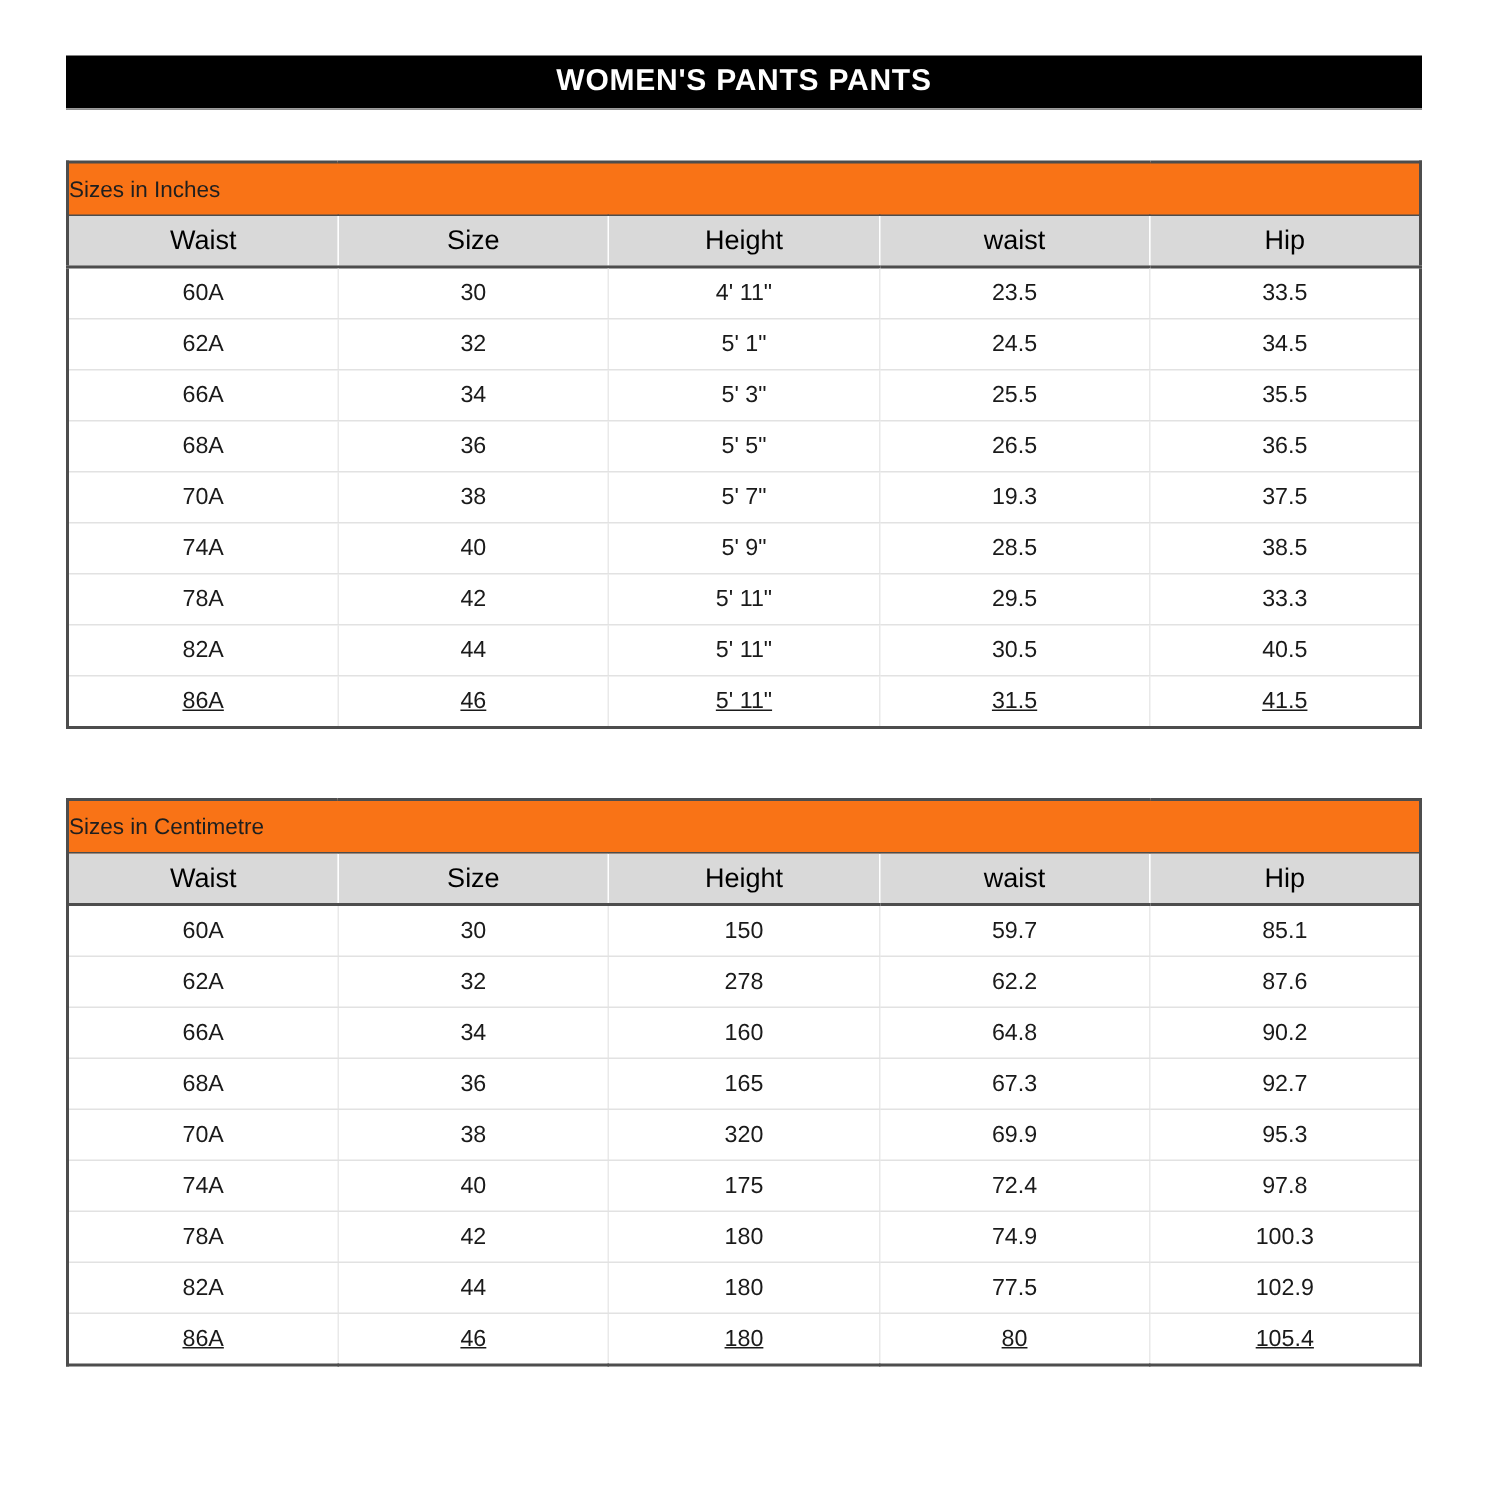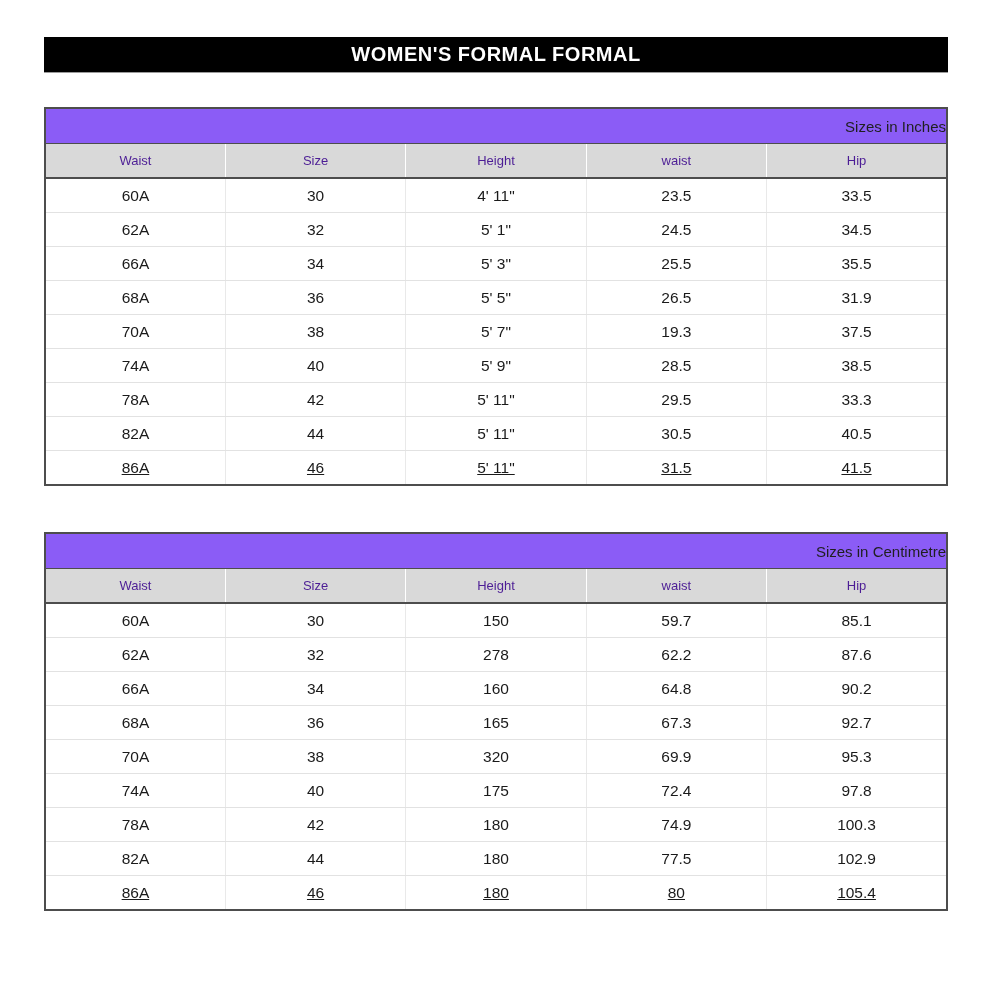--- a/index.html
+++ b/index.html
@@ -41,37 +41,37 @@
     border-collapse: collapse;
     table-layout: fixed;
     background: #ffffff;
     border: 2px solid #4d4d4d;
     font-size: 15px;
   }
   table.size-table.t0 { top: 107px; }
   table.size-table.t1 { top: 532px; }
   td.caption-cell {
     height: 34px;
-    text-align: right;
+    text-align: left;
     vertical-align: middle;
     font-size: 15px;
     color: #1f1f1f;
-    background: #8b5cf6;
+    background: #f97316;
     border-bottom: 1px solid #4d4d4d;
     padding: 0;
   }
   tr.head-row th {
     height: 33px;
     width: 20%;
     background: #d9d9d9;
     text-align: center;
     vertical-align: middle;
     font-weight: 400;
-    font-size: 13px;
-    color: #4c1d95;
+    font-size: 18px;
+    color: #000000;
     border-bottom: 2px solid #4d4d4d;
     border-left: 1px solid #ffffff;
     border-right: 1px solid #ffffff;
     padding: 0;
   }
   tr.head-row th:first-child { border-left: none; }
   tr.head-row th:last-child { border-right: none; }
   tbody.data-body td {
     height: 33px;
     width: 20%;
@@ -88,21 +88,21 @@
   tbody.data-body td:first-child { border-left: none; margin-left: 20px; }
   tbody.data-body td:last-child { border-right: none; }
   tbody.data-body tr:last-child td { border-bottom: none; text-decoration: underline; }
 </style>
 </head>
 <body>
 
 <div class="page">
 
   <div class="banner">
-    <span>WOMEN'S FORMAL FORMAL</span>
+    <span>WOMEN'S PANTS PANTS</span>
   </div>
 
   <table class="size-table t0">
     <thead>
       <tr>
         <td class="caption-cell" colspan="5">Sizes in Inches</td>
       </tr>
       <tr class="head-row">
           <th>Waist</th>
           <th>Size</th>
@@ -131,21 +131,21 @@
           <td>34</td>
           <td>5' 3"</td>
           <td>25.5</td>
           <td>35.5</td>
         </tr>
         <tr>
           <td>68A</td>
           <td>36</td>
           <td>5' 5"</td>
           <td>26.5</td>
-          <td>31.9</td>
+          <td>36.5</td>
         </tr>
         <tr>
           <td>70A</td>
           <td>38</td>
           <td>5' 7"</td>
           <td>19.3</td>
           <td>37.5</td>
         </tr>
         <tr>
           <td>74A</td>

